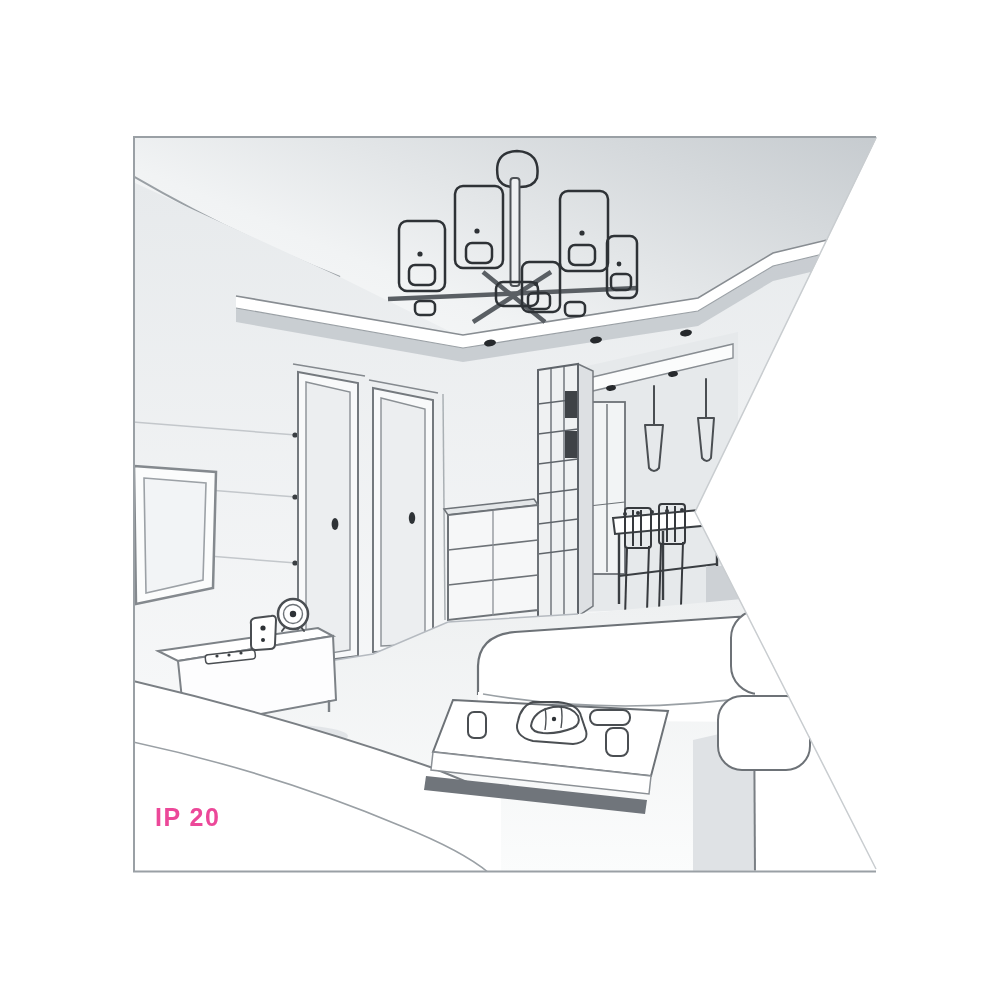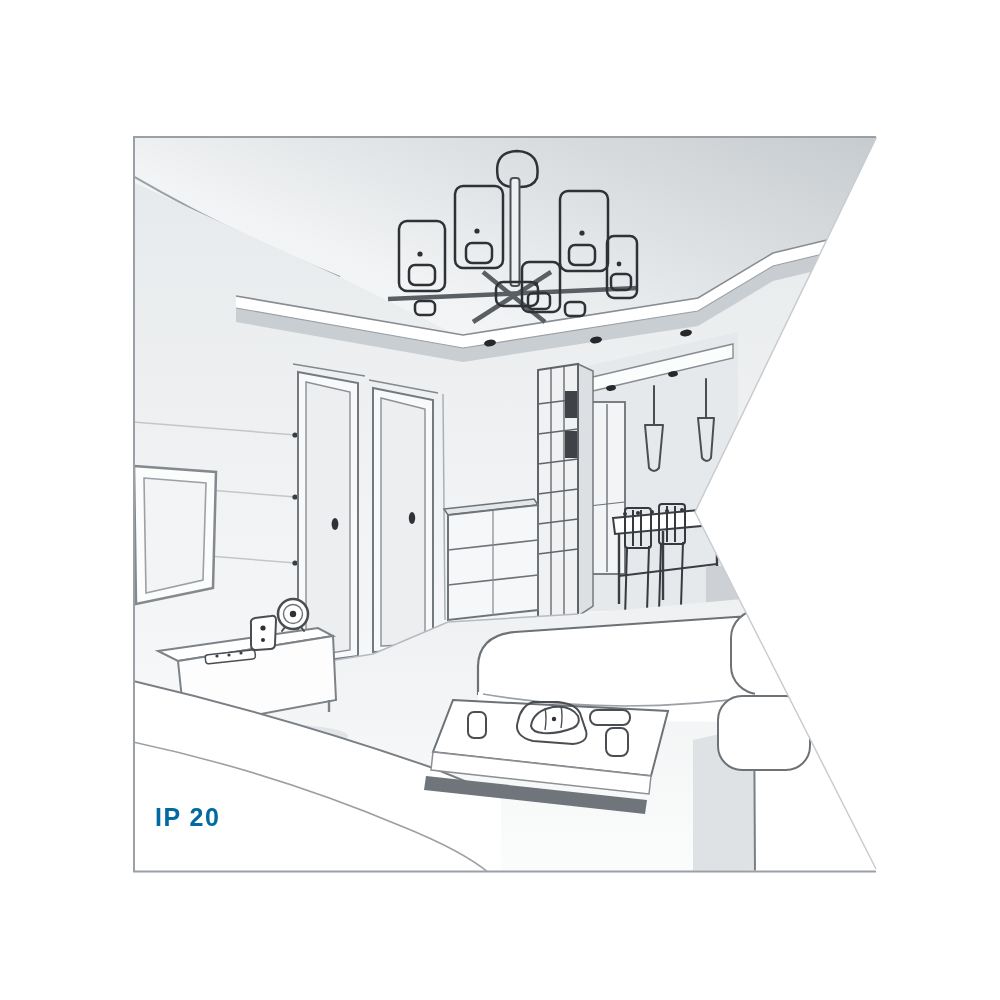--- a/index.html
+++ b/index.html
@@ -1,20 +1,20 @@
 <!DOCTYPE html>
 <html><head>
 <meta charset="utf-8">
 <style>
   html,body{margin:0;padding:0;background:#ffffff;}
   .stage{position:relative;width:1000px;height:1000px;background:#ffffff;overflow:hidden;
          font-family:"Liberation Sans", sans-serif;}
   .art{position:absolute;left:133px;top:136px;width:744px;height:737px;}
   .ip-label{position:absolute;left:155px;top:805px;font-size:25px;font-weight:bold;
-            color:#0369a1;letter-spacing:1.5px;line-height:1;}
+            color:#ec4899;letter-spacing:1.5px;line-height:1;}
   svg .dk{fill:none;stroke:#2e3236;stroke-width:2.5;stroke-linecap:round;stroke-linejoin:round;}
   svg .md{fill:none;stroke:#4a4e52;stroke-width:2;stroke-linecap:round;stroke-linejoin:round;}
 </style>
 </head>
 <body>
 
 <div class="stage">
 
   <div class="art">
     <svg width="744" height="737" viewBox="0 0 744 737">

